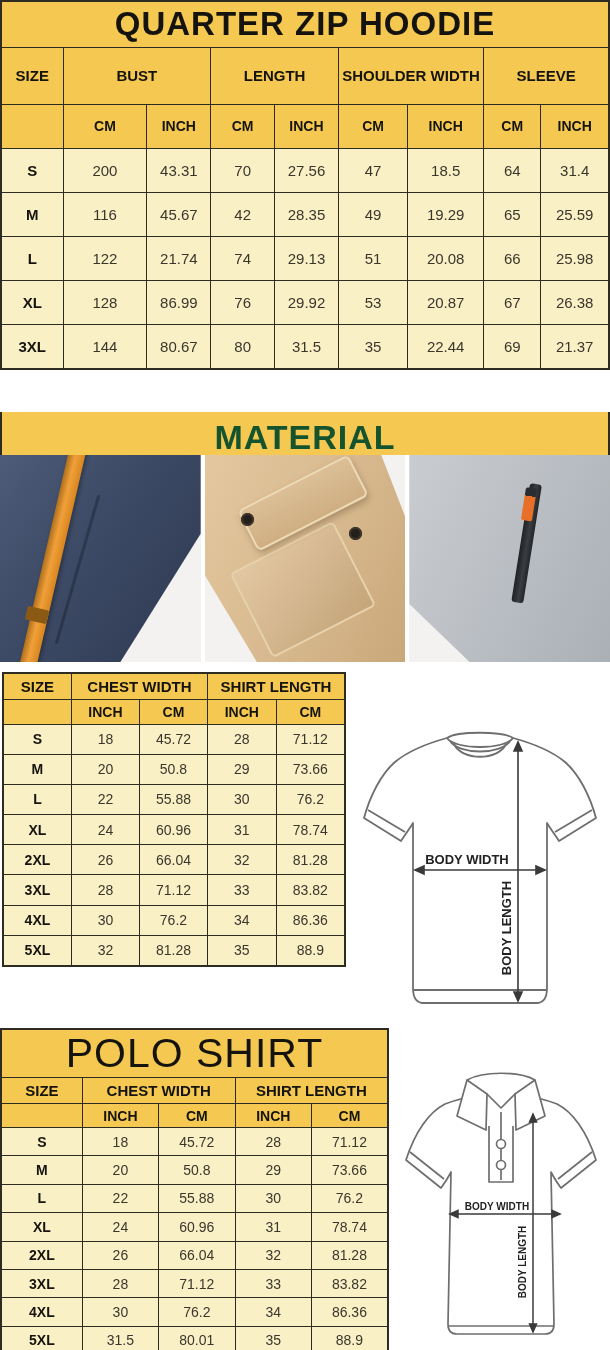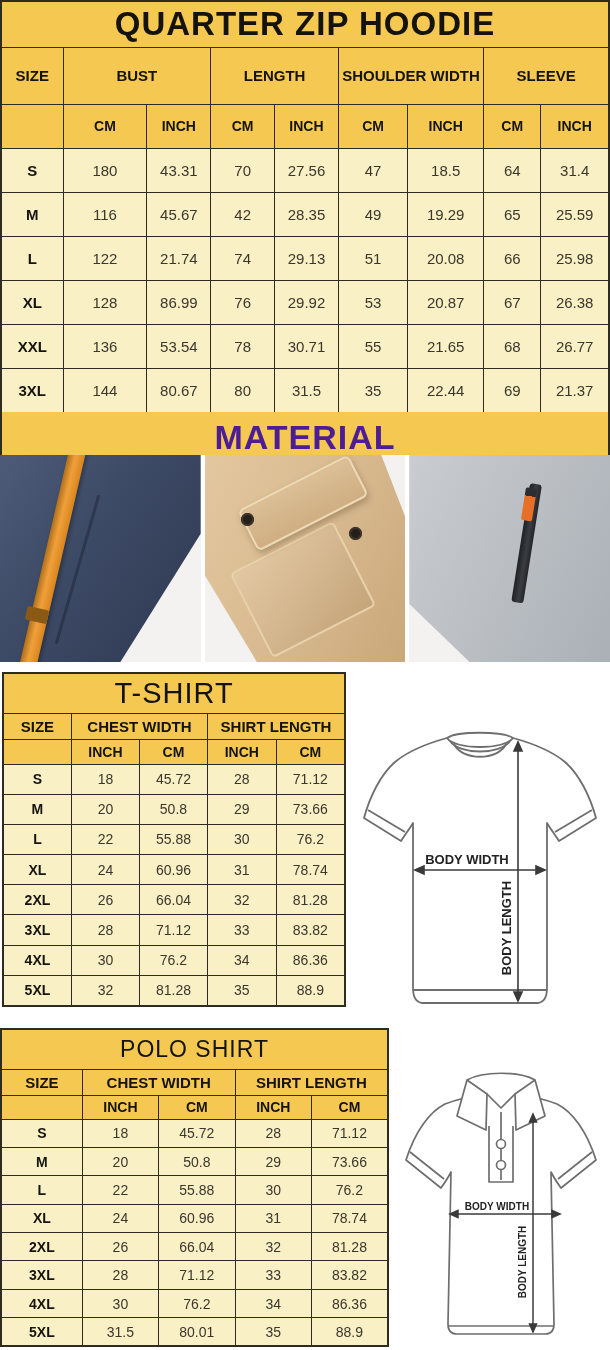--- a/index.html
+++ b/index.html
@@ -34,21 +34,21 @@
   #hoodie-wrap tbody tr{height:44.2px;}
   #hoodie-wrap td{font-size:15px;}
 
   
   #material-banner{
     position:absolute;left:0;top:412px;width:610px;height:43px;
     background:var(--header-yellow);
     border-left:2px solid var(--border-dark);border-right:2px solid var(--border-dark);
     display:flex;align-items:center;justify-content:center;
   }
-  #material-banner span{font-size:34px;font-weight:bold;color:#4c1d95;letter-spacing:1px;margin-top:8px;}
+  #material-banner span{font-size:34px;font-weight:bold;color:#14532d;letter-spacing:1px;margin-top:8px;}
 
   
   #photos{position:absolute;left:0;top:455px;width:610px;height:207px;display:flex;gap:4px;background:#fff;}
   .photo{position:relative;flex:1;overflow:hidden;background:#f3f2f0;}
   .photo .fabric{position:absolute;inset:0;}
   
   .p1 .fabric{
     background:linear-gradient(125deg,#4d5b79 0%,#3e4b66 40%,#36425c 70%,#2e3950 100%);
     clip-path:polygon(0 0,100% 0,100% 38%,60% 100%,0 100%);
   }
@@ -104,21 +104,21 @@
   #tshirt-wrap tr.h1 th{font-size:15px;}
   #tshirt-wrap tr.h2{height:25px;}
   #tshirt-wrap tr.h2 th{font-size:14px;}
   #tshirt-wrap tbody tr{height:30.2px;}
   #tshirt-wrap td{font-size:14px;}
 
   
   #polo-wrap{position:absolute;left:0;top:1028px;width:389px;}
   #polo-wrap table{border:2px solid var(--border-dark);}
   #polo-wrap tr.title-row{height:40px;}
-  #polo-wrap tr.title-row th{font-size:23px;font-weight:normal;}
+  #polo-wrap tr.title-row th{font-size:41px;font-weight:normal;}
   #polo-wrap tr.h1{height:26px;}
   #polo-wrap tr.h1 th{font-size:15px;}
   #polo-wrap tr.h2{height:24px;}
   #polo-wrap tr.h2 th{font-size:14px;}
   #polo-wrap tbody tr{height:28.4px;}
   #polo-wrap td{font-size:14px;}
 
   
   #tshirt-svg{position:absolute;left:355px;top:718px;}
   #polo-svg{position:absolute;left:393px;top:1062px;}
@@ -161,21 +161,21 @@
           <th>INCH</th>
           <th>CM</th>
           <th>INCH</th>
           <th>CM</th>
           <th>INCH</th>
         </tr>
       </thead>
       <tbody>
           <tr>
             <td class="size-col">S</td>
-            <td>180</td>
+            <td>200</td>
             <td>43.31</td>
             <td>70</td>
             <td>27.56</td>
             <td>47</td>
             <td>18.5</td>
             <td>64</td>
             <td>31.4</td>
           </tr>
           <tr>
             <td class="size-col">M</td>
@@ -202,31 +202,20 @@
           <tr>
             <td class="size-col">XL</td>
             <td>128</td>
             <td>86.99</td>
             <td>76</td>
             <td>29.92</td>
             <td>53</td>
             <td>20.87</td>
             <td>67</td>
             <td>26.38</td>
-          </tr>
-          <tr>
-            <td class="size-col">XXL</td>
-            <td>136</td>
-            <td>53.54</td>
-            <td>78</td>
-            <td>30.71</td>
-            <td>55</td>
-            <td>21.65</td>
-            <td>68</td>
-            <td>26.77</td>
           </tr>
           <tr>
             <td class="size-col">3XL</td>
             <td>144</td>
             <td>80.67</td>
             <td>80</td>
             <td>31.5</td>
             <td>35</td>
             <td>22.44</td>
             <td>69</td>
@@ -264,23 +253,20 @@
   <div id="tshirt-wrap">
     <table class="size-table">
       <colgroup>
         <col style="width:20%">
           <col style="width:19.9%">
           <col style="width:19.9%">
         <col style="width:20.1%">
           <col style="width:20.1%">
       </colgroup>
       <thead>
-        <tr class="title-row">
-          <th colspan="5">T-SHIRT</th>
-        </tr>
         <tr class="h1">
           <th>SIZE</th>
           <th colspan="2">CHEST WIDTH</th>
           <th colspan="2">SHIRT LENGTH</th>
         </tr>
         <tr class="h2">
           <th></th>
           <th>INCH</th>
           <th>CM</th>
           <th>INCH</th>

